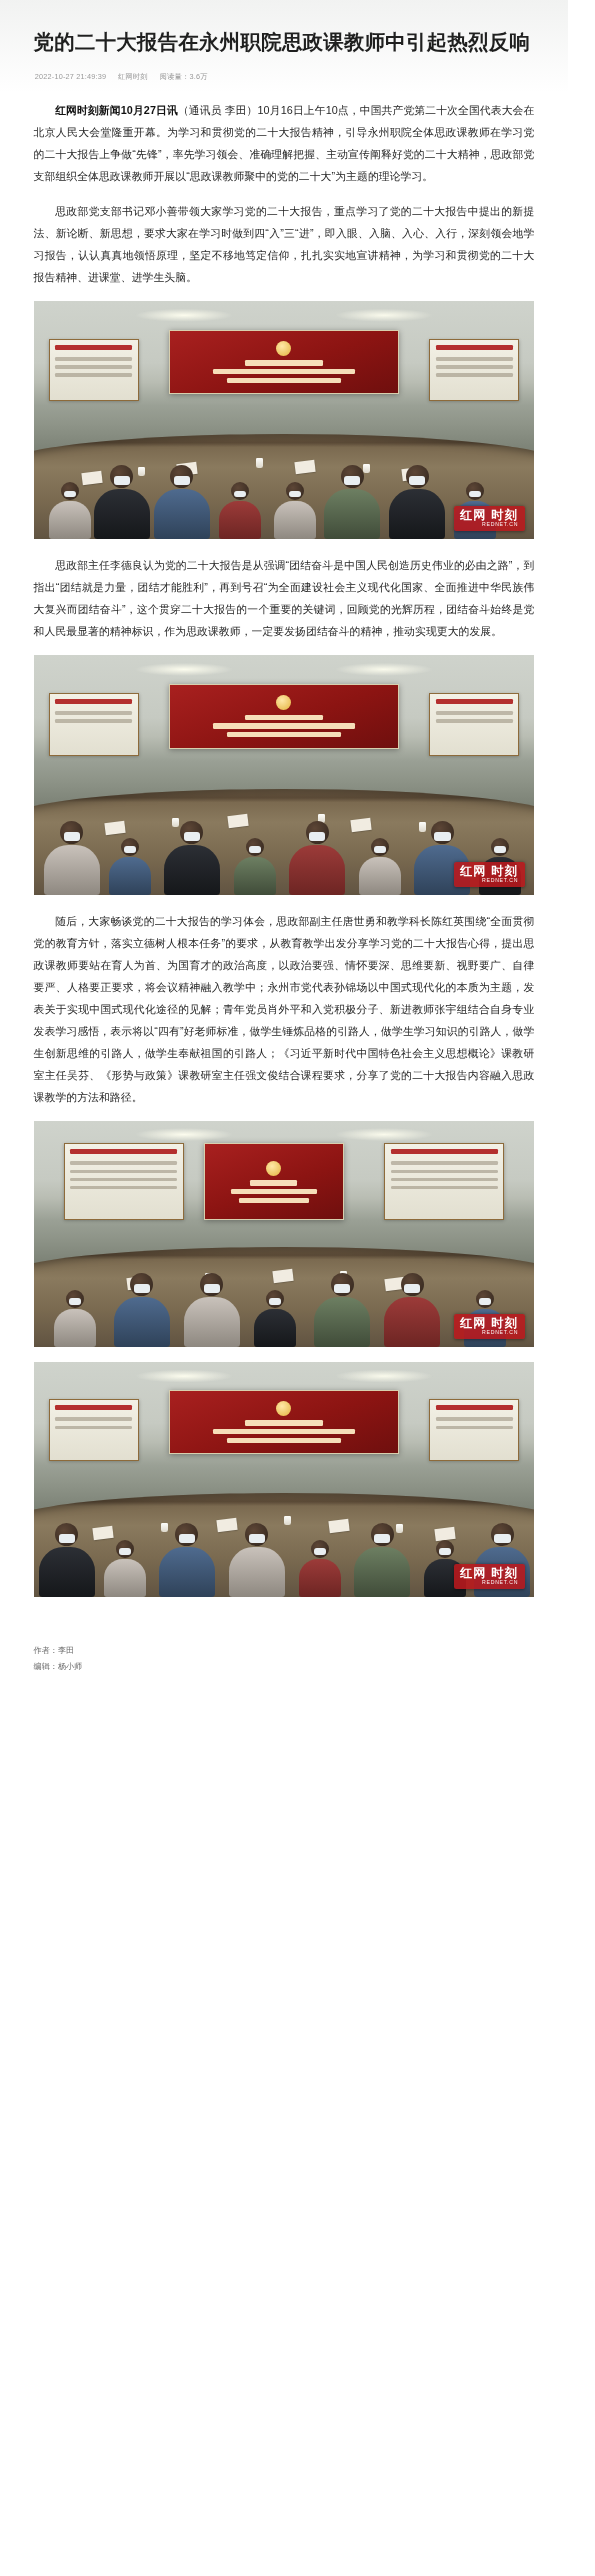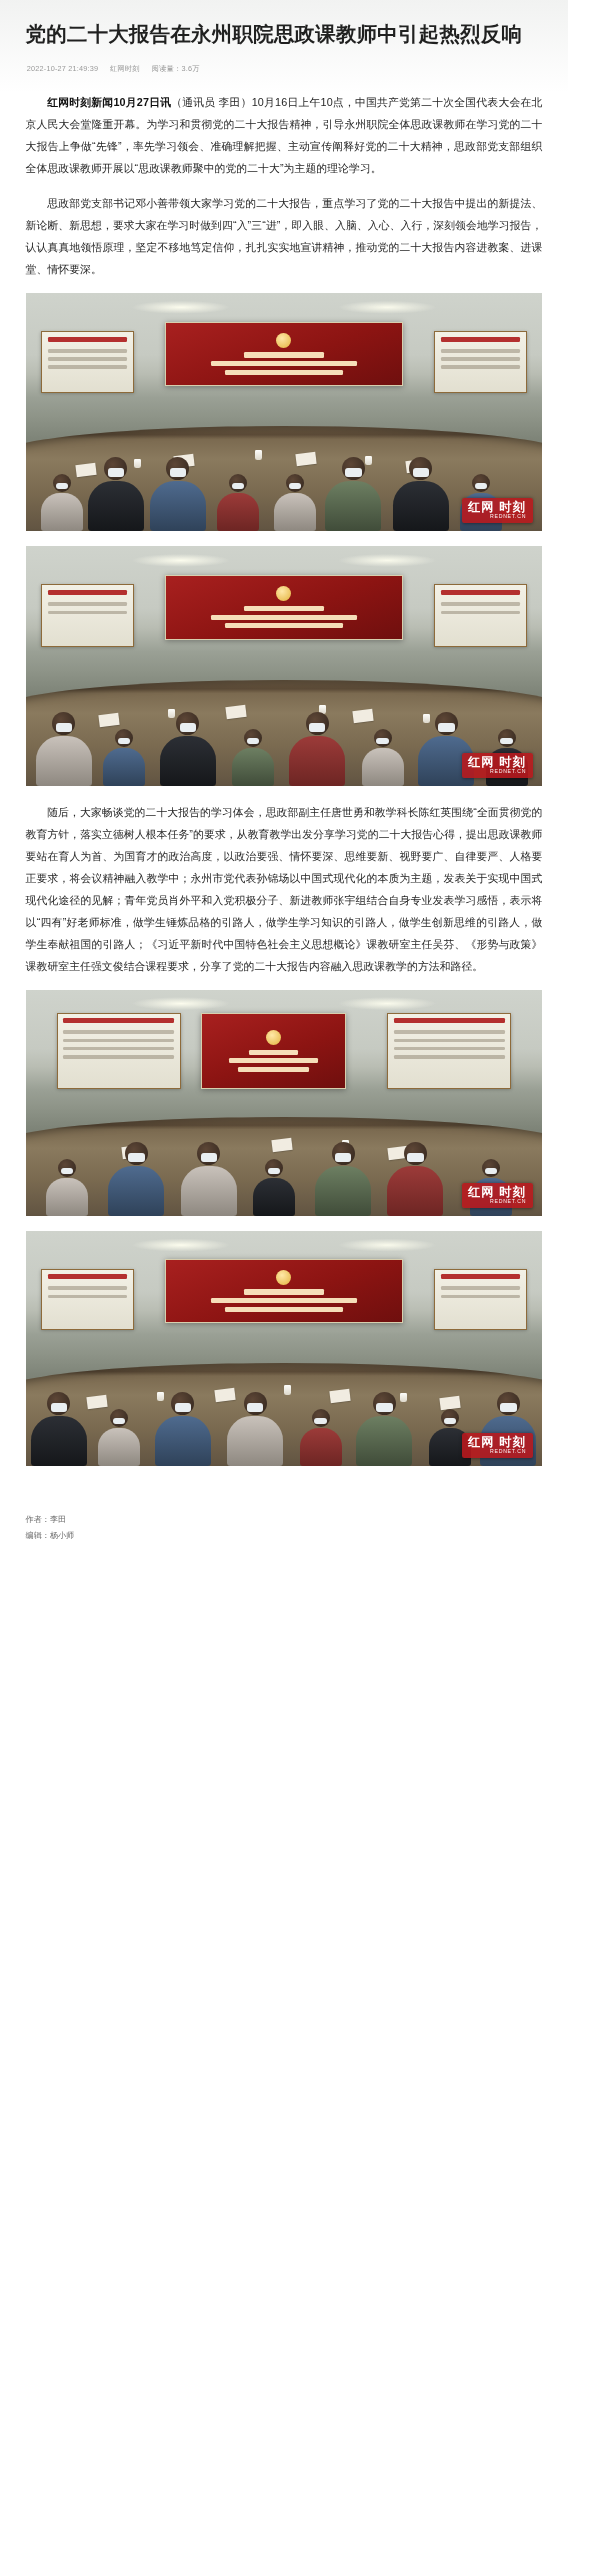--- a/index.html
+++ b/index.html
@@ -8,21 +8,21 @@
     width: 596px;
     background: #ffffff;
     font-family: "Liberation Sans", sans-serif;
     color: #222;
   }
   .page {
     width: 568px;
     min-height: 2576px;
     position: relative;
     background: #fff;
-    padding: 0;
+    padding: 8px;
   }
   .article {
     padding: 20px 25.6px 23px 25.6px;
   }
   .headline {
     font-size: 20.4px;
     line-height: 1.42;
     font-weight: bold;
     color: #1a1a1a;
     letter-spacing: 0.3px;
@@ -212,21 +212,21 @@
     <div class="meta">
       <span>2022-10-27 21:49:39</span>
       <span>红网时刻</span>
       <span>阅读量：3.6万</span>
     </div>
 
     <p class="body">
       <b class="redlink">红网时刻新闻10月27日讯</b><span>（通讯员 李田）10月16日上午10点，中国共产党第二十次全国代表大会在北京人民大会堂隆重开幕。为学习和贯彻党的二十大报告精神，引导永州职院全体思政课教师在学习党的二十大报告上争做“先锋”，率先学习领会、准确理解把握、主动宣传阐释好党的二十大精神，思政部党支部组织全体思政课教师开展以“思政课教师聚中的党的二十大”为主题的理论学习。</span>
     </p>
 
-    <p class="body">思政部党支部书记邓小善带领大家学习党的二十大报告，重点学习了党的二十大报告中提出的新提法、新论断、新思想，要求大家在学习时做到四“入”三“进”，即入眼、入脑、入心、入行，深刻领会地学习报告，认认真真地领悟原理，坚定不移地笃定信仰，扎扎实实地宣讲精神，推动党的二十大报告内容进教案、进课堂、情怀要深。</p>
+    <p class="body">思政部党支部书记邓小善带领大家学习党的二十大报告，重点学习了党的二十大报告中提出的新提法、新论断、新思想，要求大家在学习时做到四“入”三“进”，即入眼、入脑、入心、入行，深刻领会地学习报告，认认真真地领悟原理，坚定不移地笃定信仰，扎扎实实地宣讲精神，为学习和贯彻党的二十大报告精神、进课堂、进学生头脑。</p>
 
     <div class="photo h1">
       <div class="scene">
         <div class="side-board l">
           <div class="bl t"></div>
             <div class="bl"></div>
             <div class="bl"></div>
             <div class="bl"></div>
         </div>
         <div class="wall-banner">
@@ -286,20 +286,21 @@
           </div>
       </div>
       <div class="watermark">
         <div class="wm-col">
           <div class="wm-main">红网 时刻</div>
           <div class="wm-sub">REDNET.CN</div>
         </div>
       </div>
     </div>
 
+    <p class="body">思政部主任李德良认为党的二十大报告是从强调“团结奋斗是中国人民创造历史伟业的必由之路”，到指出“团结就是力量，团结才能胜利”，再到号召“为全面建设社会主义现代化国家、全面推进中华民族伟大复兴而团结奋斗”，这个贯穿二十大报告的一个重要的关键词，回顾党的光辉历程，团结奋斗始终是党和人民最显著的精神标识，作为思政课教师，一定要发扬团结奋斗的精神，推动实现更大的发展。</p>
 
     <div class="photo h2">
       <div class="scene">
         <div class="side-board l">
           <div class="bl t"></div>
             <div class="bl"></div>
             <div class="bl"></div>
         </div>
         <div class="wall-banner">
           <div class="emblem"></div>

